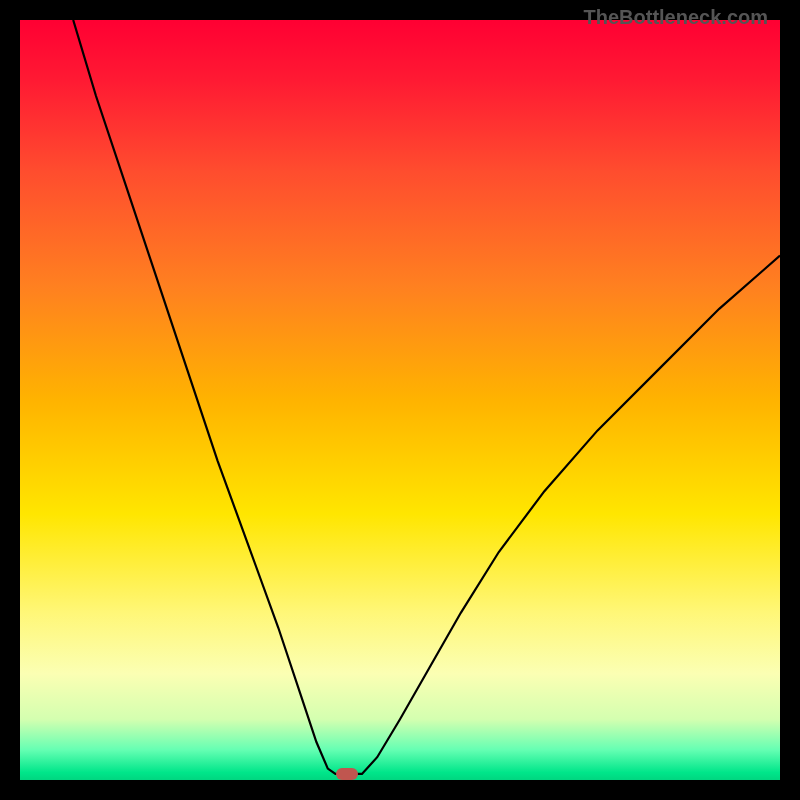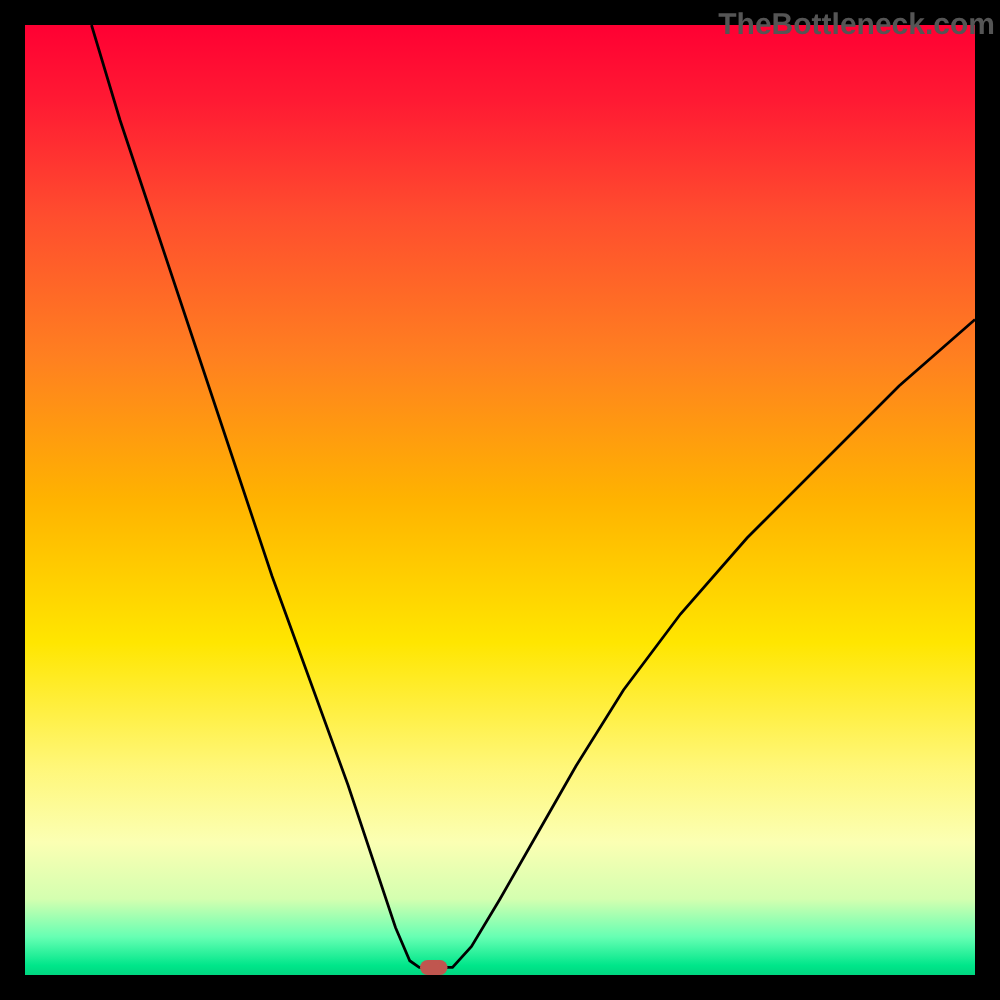--- a/index.html
+++ b/index.html
@@ -7,23 +7,23 @@
     padding: 0;
     width: 800px;
     height: 800px;
     background: #000;
     position: relative;
     font-family: Arial, sans-serif;
   }
   .watermark {
     position: absolute;
     top: 6px;
-    right: 4px;
+    right: 32px;
     color: #555;
-    font-size: 24px;
+    font-size: 20px;
     font-weight: bold;
     z-index: 10;
   }
   .plot-area {
     position: absolute;
     left: 20px;
     top: 20px;
     width: 760px;
     height: 760px;
     overflow: hidden;

